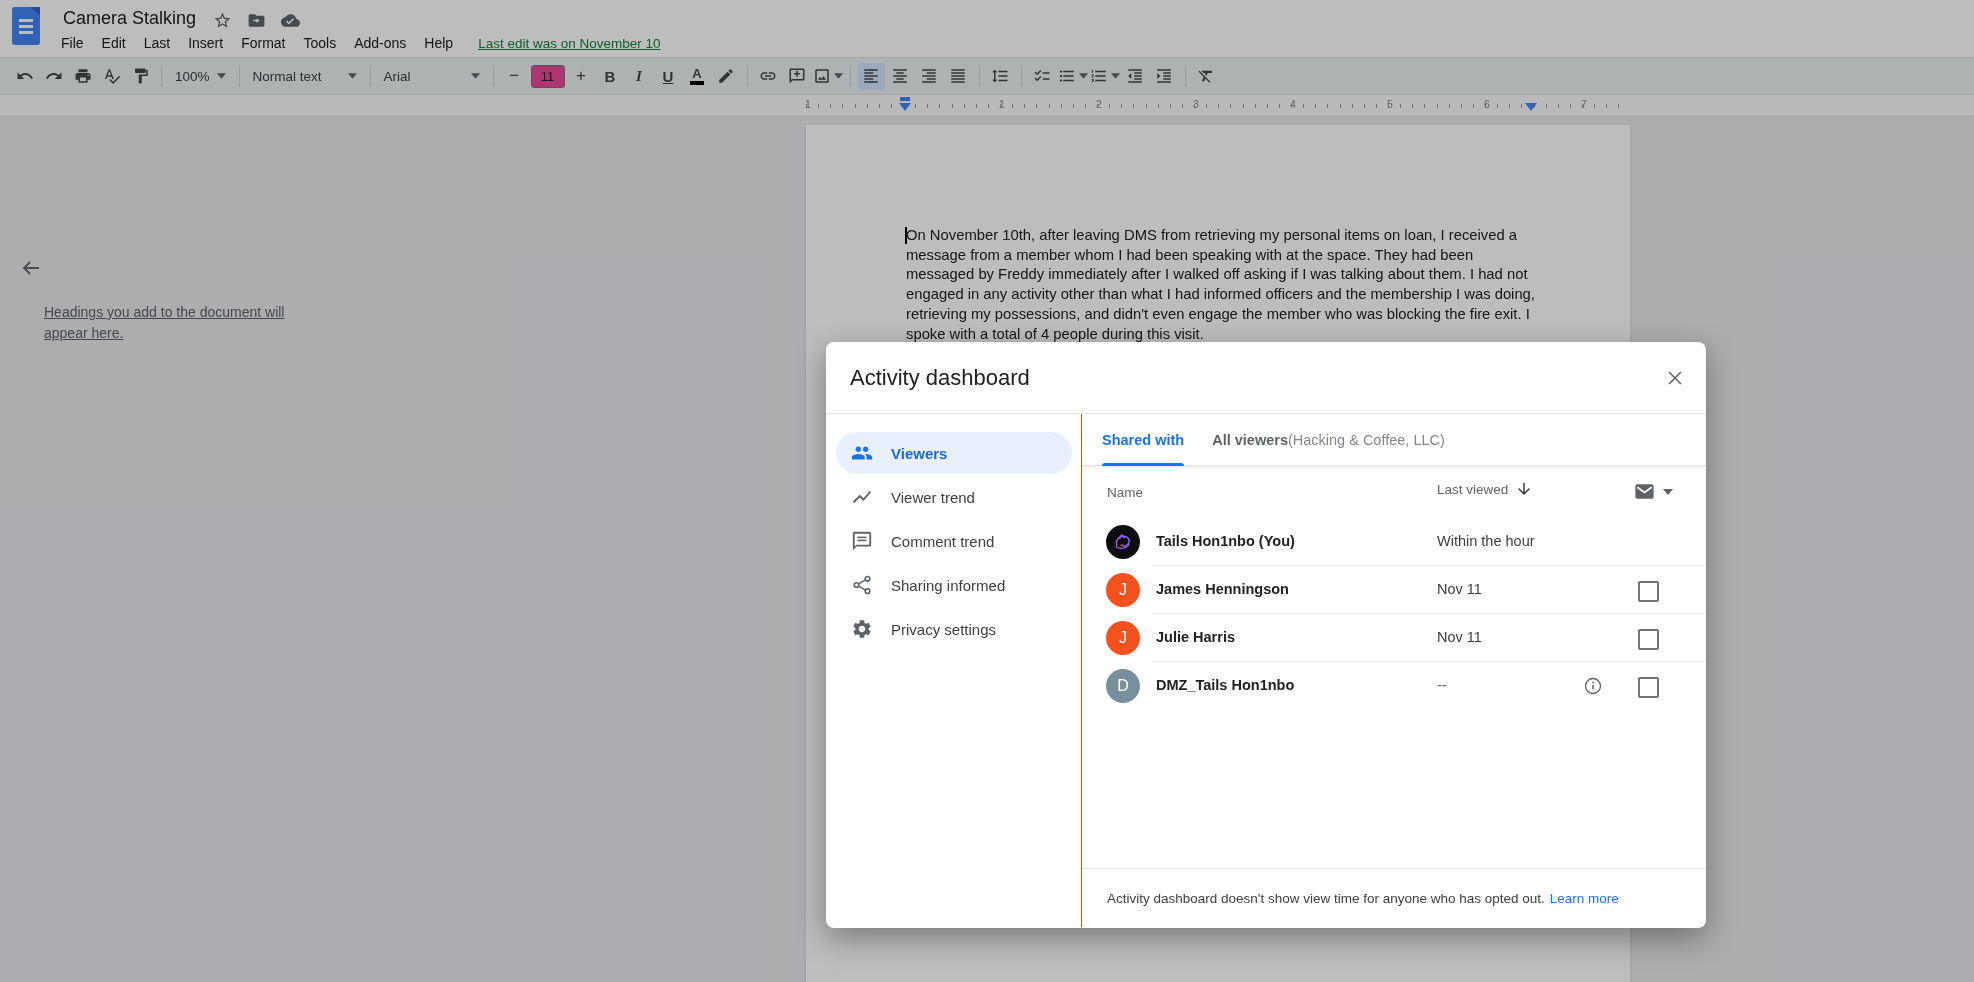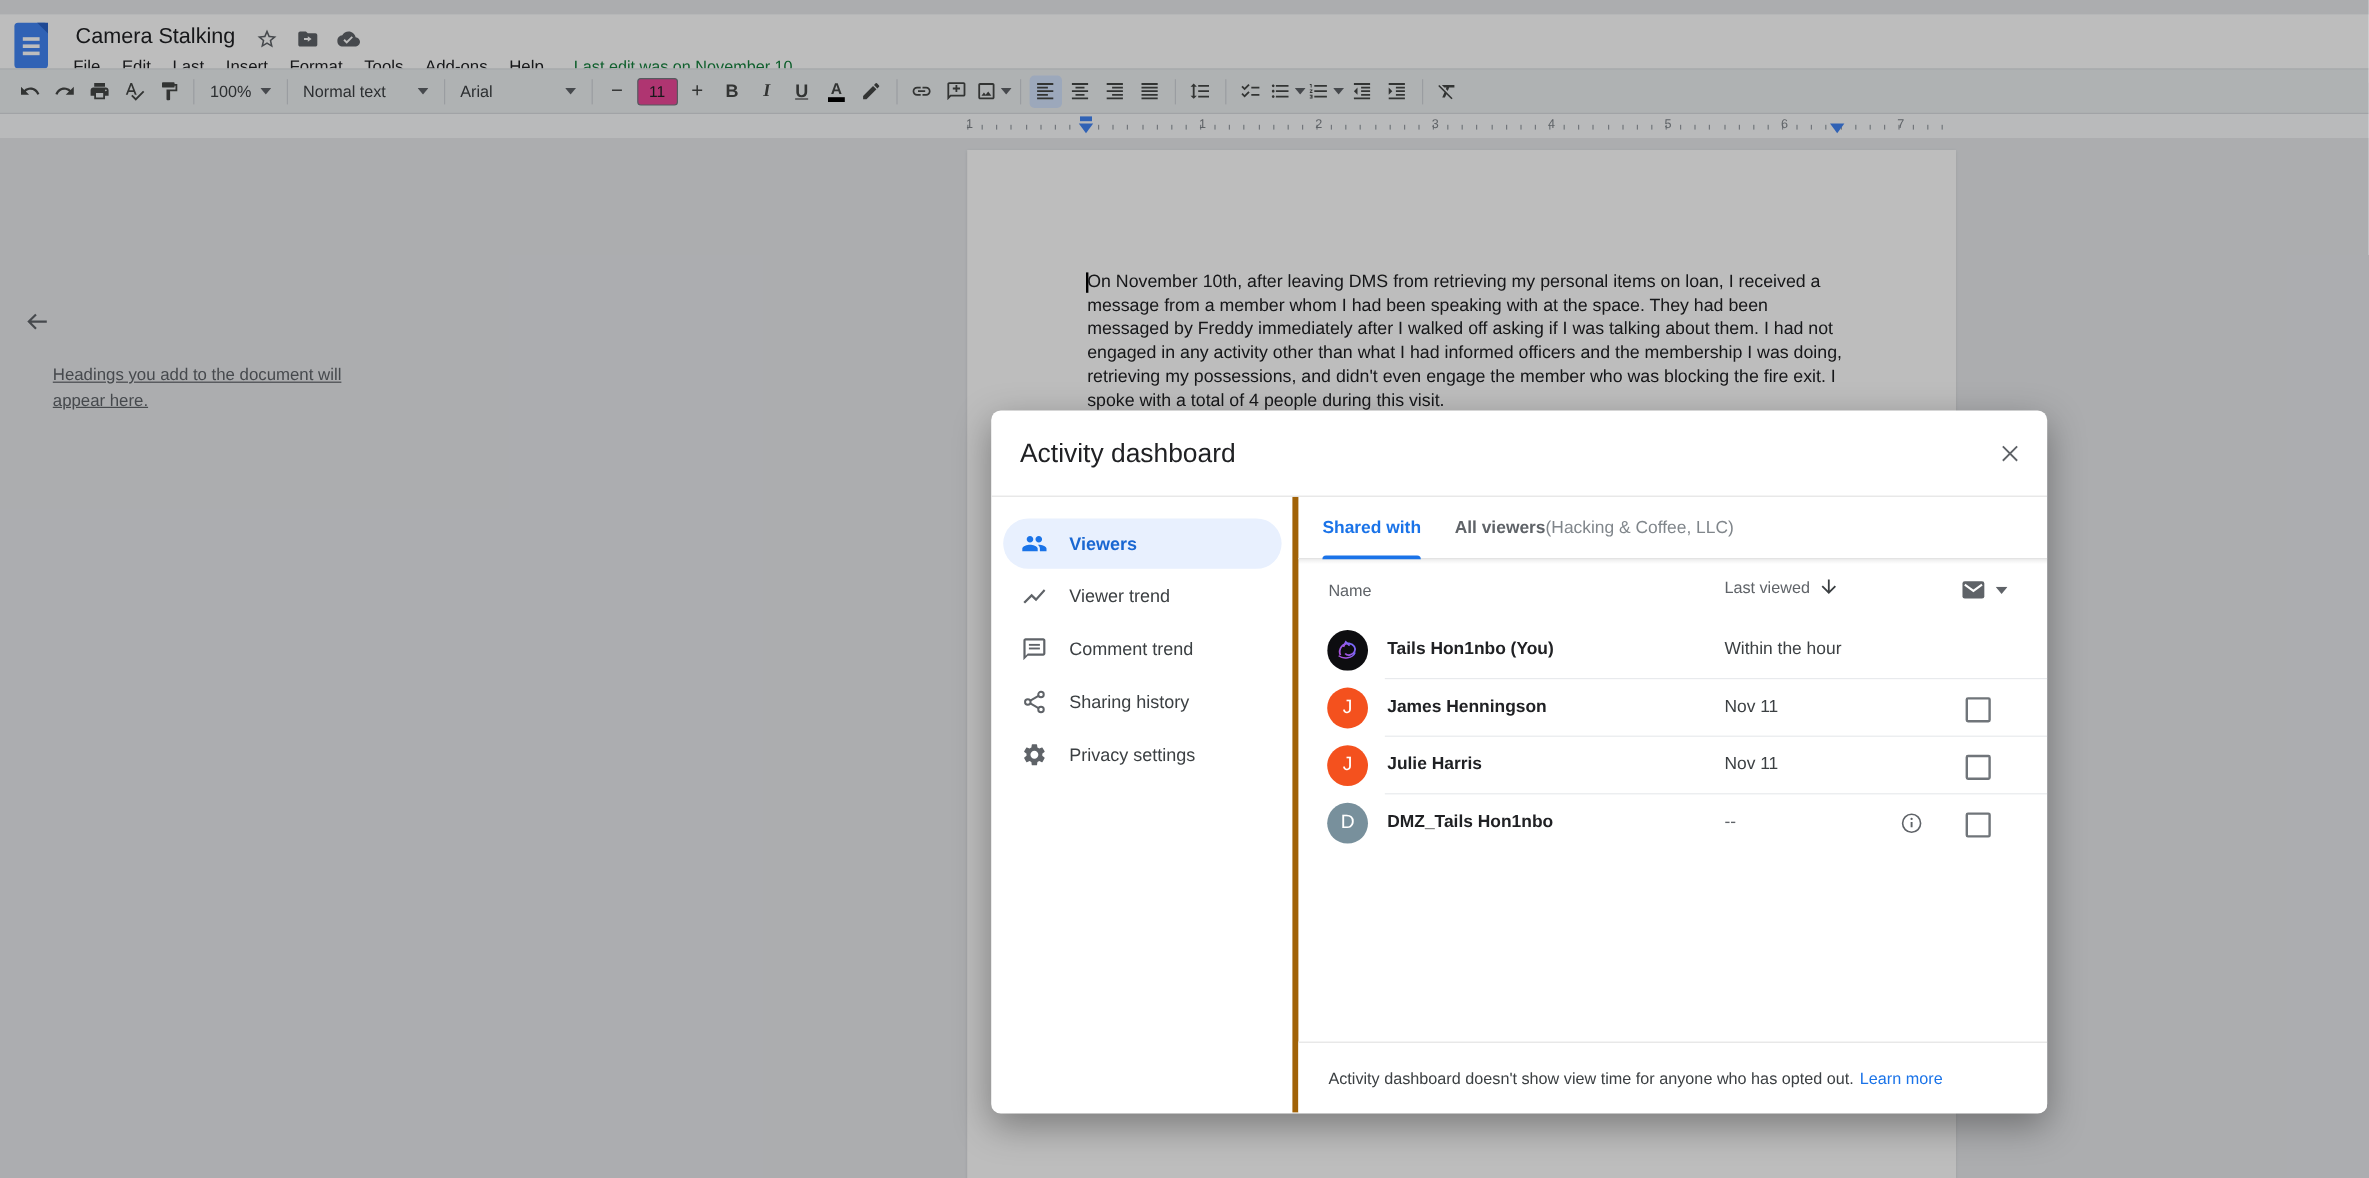--- a/index.html
+++ b/index.html
@@ -1,20 +1,20 @@
 <!DOCTYPE html>
 <html><head>
 <meta charset="utf-8">
 <style>
   html,body{margin:0;padding:0;width:1974px;height:982px;overflow:hidden;
     font-family:"Liberation Sans",sans-serif;background:#e8eaed;}
   .stage{position:relative;width:1974px;height:982px;overflow:hidden;}
 
   
-  .gd-header{position:absolute;left:0;top:0;width:100%;height:57px;background:#fff;margin-top:12px;}
+  .gd-header{position:absolute;left:0;top:0;width:100%;height:57px;background:#fff;}
   .gd-logo{position:absolute;left:12px;top:7px;width:28px;height:38px;background:#4285f4;border-radius:3px;}
   .gd-logo:before{content:"";position:absolute;right:0;top:0;border-style:solid;border-width:0 9px 9px 0;border-color:transparent #2a63c9 transparent transparent;}
   .gd-logo .ln{position:absolute;left:7px;width:14px;height:2.6px;background:#fff;}
   .doc-title{position:absolute;left:63px;top:8px;font-size:18px;color:#202124;white-space:nowrap;}
   .title-icons{position:absolute;left:212px;top:10px;display:flex;gap:14px;color:#5f6368;}
   .title-icons .tib{width:20px;height:20px;display:flex;align-items:center;justify-content:center;}
   .menubar{position:absolute;left:52px;top:31px;height:24px;display:flex;align-items:center;}
   .menu-item{font-size:14px;color:#202124;padding:2px 9px;border-radius:3px;white-space:nowrap;}
   .last-edit{font-size:13.5px;color:#15803d;text-decoration:underline;margin-left:16px;white-space:nowrap;}
 
@@ -50,21 +50,21 @@
   .outline-hint{position:absolute;left:44px;top:187px;width:270px;font-size:14px;line-height:21px;color:#5f6368;text-decoration:underline;}
 
   
   .scrim{position:absolute;inset:0;background:rgba(0,0,0,0.26);z-index:10;}
   .modal{position:absolute;left:826px;top:342px;width:880px;height:586px;background:#fff;border-radius:8px;
     box-shadow:0 10px 30px rgba(0,0,0,0.35);z-index:20;overflow:hidden;}
   .modal-header{height:72px;border-bottom:1px solid #e3e3e3;display:flex;align-items:center;padding:0 24px;box-sizing:border-box;position:relative;}
   .modal-title{font-size:22px;color:#202124;}
   .modal-close{position:absolute;right:20px;top:25px;width:22px;height:22px;color:#5f6368;display:flex;align-items:center;justify-content:center;}
   .modal-body{display:flex;height:513px;}
-  .dlg-nav{width:256px;border-right:5px solid #a16207;padding-top:18px;box-sizing:border-box;flex:none;}
+  .dlg-nav{width:256px;border-right:1px solid #a16207;padding-top:18px;box-sizing:border-box;flex:none;}
   .nav-item{height:42px;margin:0 9px 2px 10px;border-radius:21px;display:flex;align-items:center;padding-left:14px;gap:17px;
     font-size:15px;color:#3c4043;}
   .nav-item .nicon{width:24px;height:24px;color:#5f6368;display:flex;align-items:center;justify-content:center;}
   .nav-item.active{background:#e8f0fe;color:#1967d2;font-weight:bold;}
   .nav-item.active .nicon{color:#1a73e8;}
   .dlg-content{flex:1;position:relative;}
   .tabbar{height:52px;border-bottom:1px solid #e3e3e3;display:flex;padding-left:20px;gap:28px;box-sizing:border-box;position:relative;}
   .tabbar:after{content:"";position:absolute;left:0;right:0;top:52px;height:4px;background:linear-gradient(rgba(0,0,0,.07),rgba(0,0,0,0));}
   .tab{display:flex;align-items:center;position:relative;font-size:14.5px;color:#5f6368;font-weight:bold;white-space:nowrap;}
   .tab .suffix{font-weight:normal;color:#80868b;}
@@ -441,21 +441,21 @@
           <div class="nav-item">
             <span class="nicon">
               <svg viewBox="0 0 24 24" width="22" height="22" fill="none" stroke="currentColor" stroke-width="1.8">
                 <circle cx="18" cy="5.2" r="2.5"></circle>
                 <circle cx="6" cy="12" r="2.5"></circle>
                 <circle cx="18" cy="18.8" r="2.5"></circle>
                 <line x1="8.3" y1="10.8" x2="15.7" y2="6.4"></line>
                 <line x1="8.3" y1="13.2" x2="15.7" y2="17.6"></line>
               </svg>
             </span>
-            <span>Sharing history</span>
+            <span>Sharing informed</span>
           </div>
           <div class="nav-item">
             <span class="nicon">
               <svg viewBox="0 0 24 24" width="22" height="22" fill="currentColor">
                 <path d="M19.14 12.94c.04-.3.06-.61.06-.94 0-.32-.02-.64-.07-.94l2.03-1.58c.18-.14.23-.41.12-.61l-1.92-3.32c-.12-.22-.37-.29-.59-.22l-2.39.96c-.5-.38-1.03-.7-1.62-.94l-.36-2.54c-.04-.24-.24-.41-.48-.41h-3.84c-.24 0-.43.17-.47.41l-.36 2.54c-.59.24-1.13.57-1.62.94l-2.39-.96c-.22-.08-.47 0-.59.22L2.74 8.87c-.12.21-.08.47.12.61l2.03 1.58c-.05.3-.09.63-.09.94s.02.64.07.94l-2.03 1.58c-.18.14-.23.41-.12.61l1.92 3.32c.12.22.37.29.59.22l2.39-.96c.5.38 1.03.7 1.62.94l.36 2.54c.05.24.24.41.48.41h3.84c.24 0 .44-.17.47-.41l.36-2.54c.59-.24 1.13-.56 1.62-.94l2.39.96c.22.08.47 0 .59-.22l1.92-3.32c.12-.22.07-.47-.12-.61l-2.01-1.58zM12 15.6c-1.98 0-3.6-1.62-3.6-3.6s1.62-3.6 3.6-3.6 3.6 1.62 3.6 3.6-1.62 3.6-3.6 3.6z"></path>
               </svg>
             </span>
             <span>Privacy settings</span>
           </div>
         </div>

